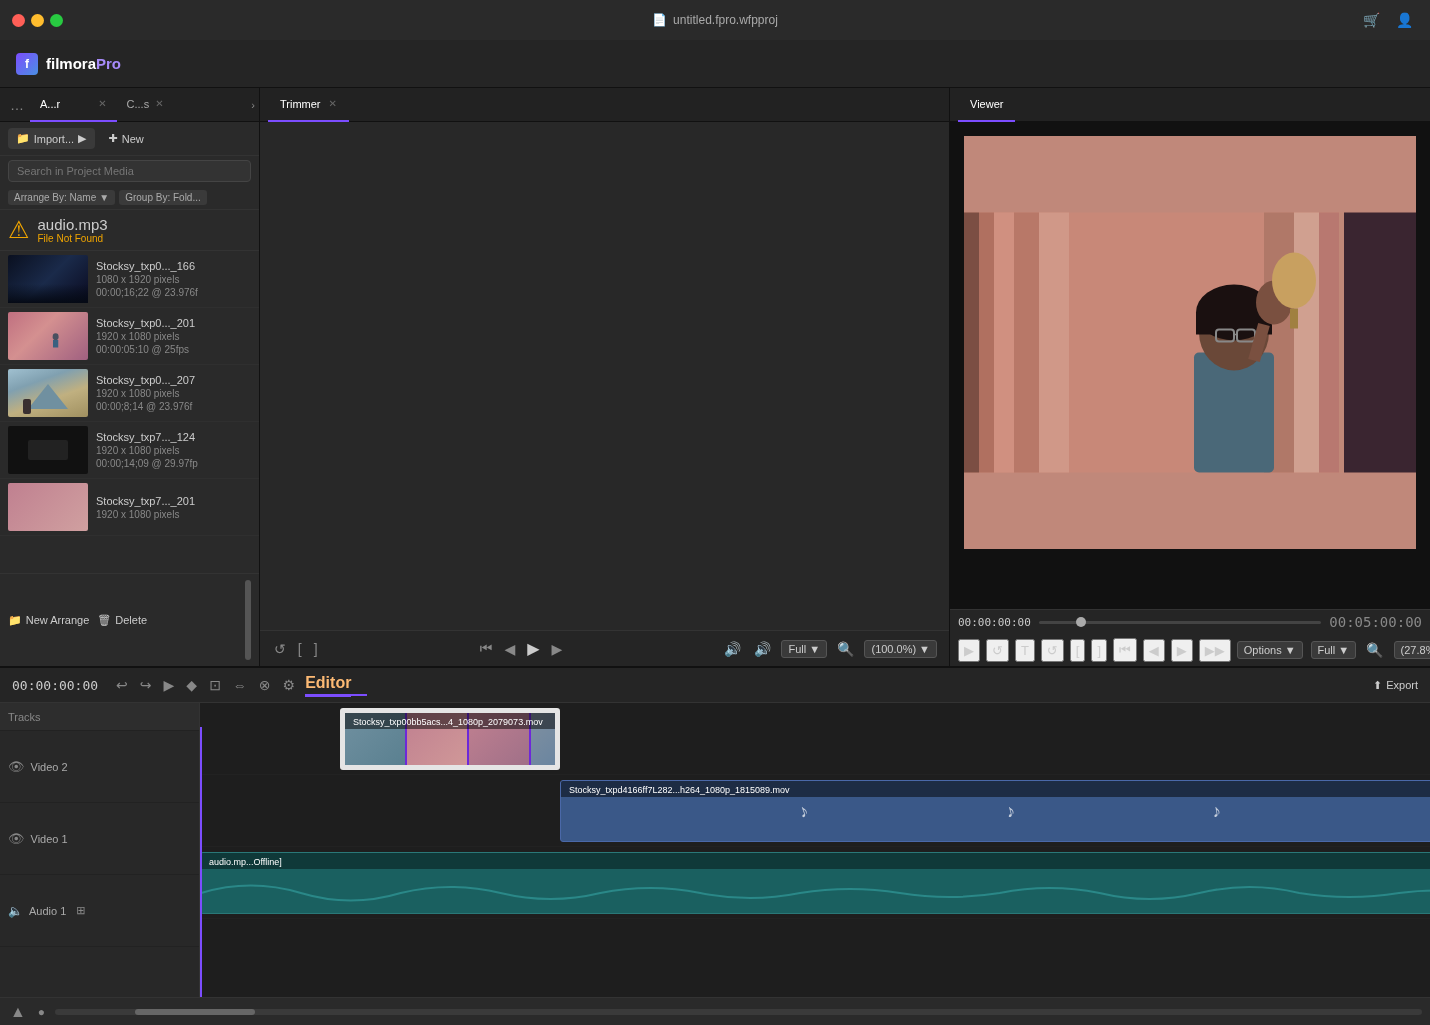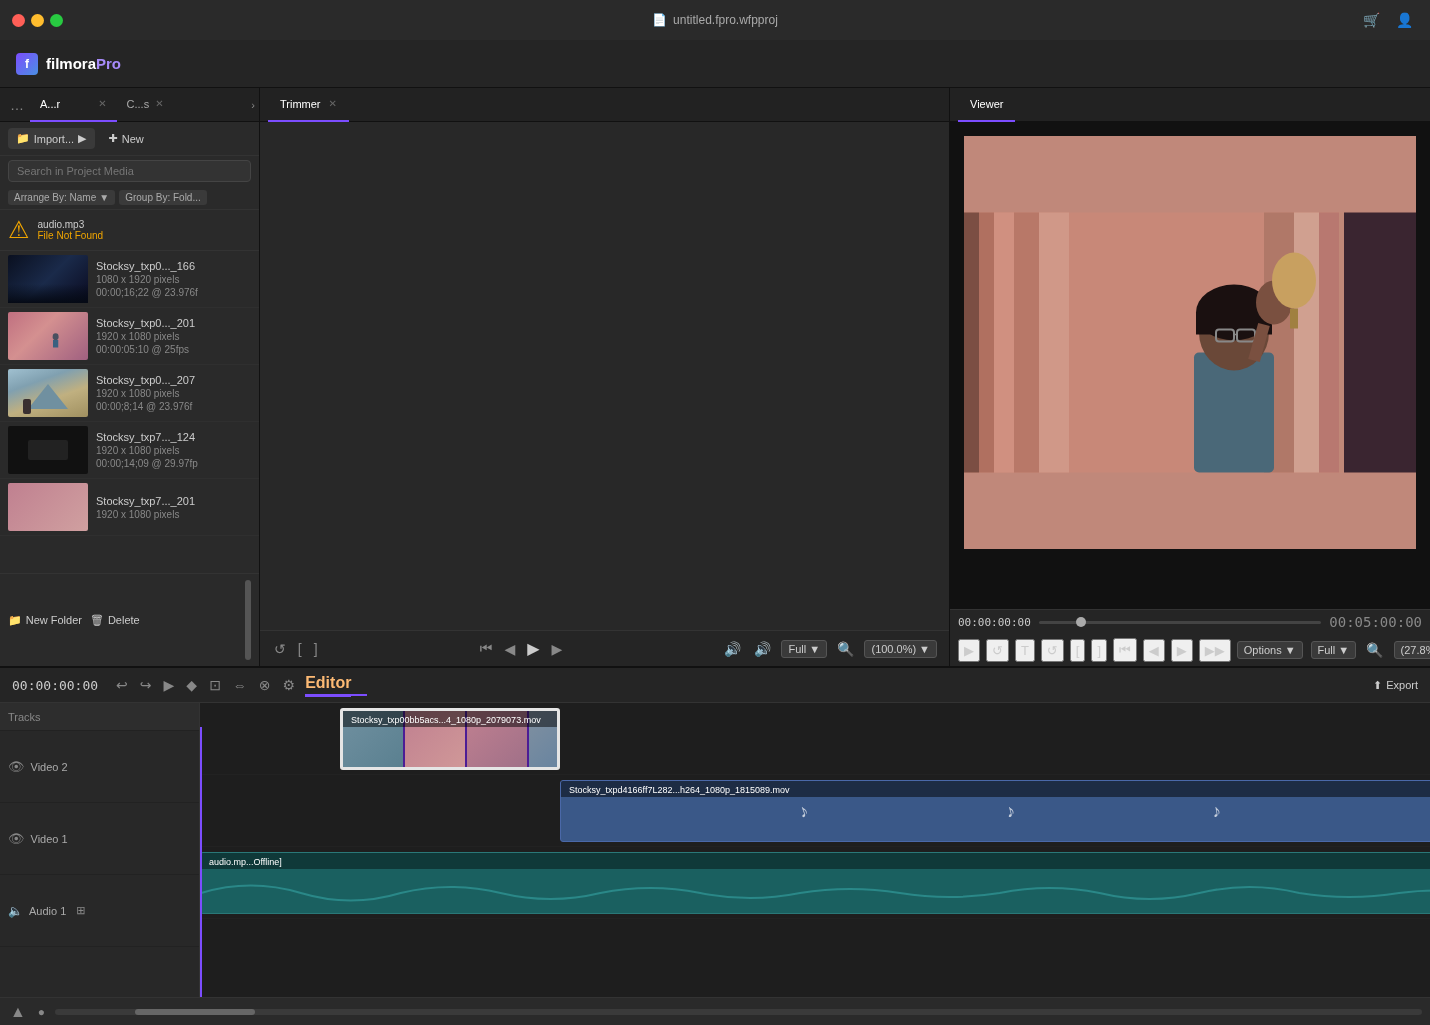--- a/index.html
+++ b/index.html
@@ -207,21 +207,21 @@
       display: flex;
       align-items: center;
       padding: 6px 8px;
       gap: 8px;
       border-bottom: 1px solid #333;
     }
     .error-icon {
       font-size: 24px;
       color: #f0a500;
     }
-    .error-info .filename { color: #ccc; font-size: 10px; }
+    .error-info .filename { color: #ccc; font-size: 15px; }
     .error-info .status { color: #f0a500; font-size: 10px; }
     .media-item {
       display: flex;
       align-items: center;
       padding: 4px 8px;
       gap: 8px;
       border-bottom: 1px solid #2f2f2f;
       cursor: pointer;
     }
     .media-thumb {
@@ -733,21 +733,21 @@
           <div class="media-info">
             <div class="media-name">Stocksy_txp7..._201</div>
             <div class="media-meta">1920 x 1080 pixels</div>
           </div>
         </div>
       </div>
 
       <div class="panel-footer">
         <button class="btn-folder">
           <span>📁</span>
-          <span>New Folder</span>
+          <span>New Arrange</span>
         </button>
         <button class="btn-delete">
           <span>🗑</span>
           <span>Delete</span>
         </button>
         <div class="scrollbar-indicator"></div>
       </div>
     </div>
 
     <div class="middle-panel">
@@ -923,21 +923,21 @@
         </div>
       </div>
 
       <div class="tracks-area" style="position:relative;">
 
 
         <div class="playhead" style="left:0;height:calc(100% - 24px);top:24px;"></div>
 
         <div class="track-row video2" style="position:relative;">
 
-          <div class="track-clip" style="left:140px;width:220px;height:62px;top:5px;background:#4c1d95;border:3px solid #e5e5e5;text-decoration:underline;">
+          <div class="track-clip" style="left:140px;width:220px;height:62px;top:5px;background:#6d28d9;border:5px solid #e5e5e5;text-decoration:underline;">
 
             <div style="display:flex;height:100%;width:100%;overflow:hidden;">
               <div style="width:60px;height:100%;flex-shrink:0;background:linear-gradient(135deg,#7090a0,#5a8090);margin-right:2px;"></div>
               <div style="width:60px;height:100%;flex-shrink:0;background:linear-gradient(135deg,#c08090,#d09898);margin-right:2px;"></div>
               <div style="width:60px;height:100%;flex-shrink:0;background:linear-gradient(135deg,#c08090,#a07088);margin-right:2px;"></div>
               <div style="width:60px;height:100%;flex-shrink:0;background:linear-gradient(135deg,#8090a0,#6080a0);"></div>
             </div>
             <div style="position:absolute;top:0;left:0;right:0;background:rgba(0,0,0,0.5);padding:2px 4px;">
               <span class="clip-label">Stocksy_txp00bb5acs...4_1080p_2079073.mov</span>
             </div>

